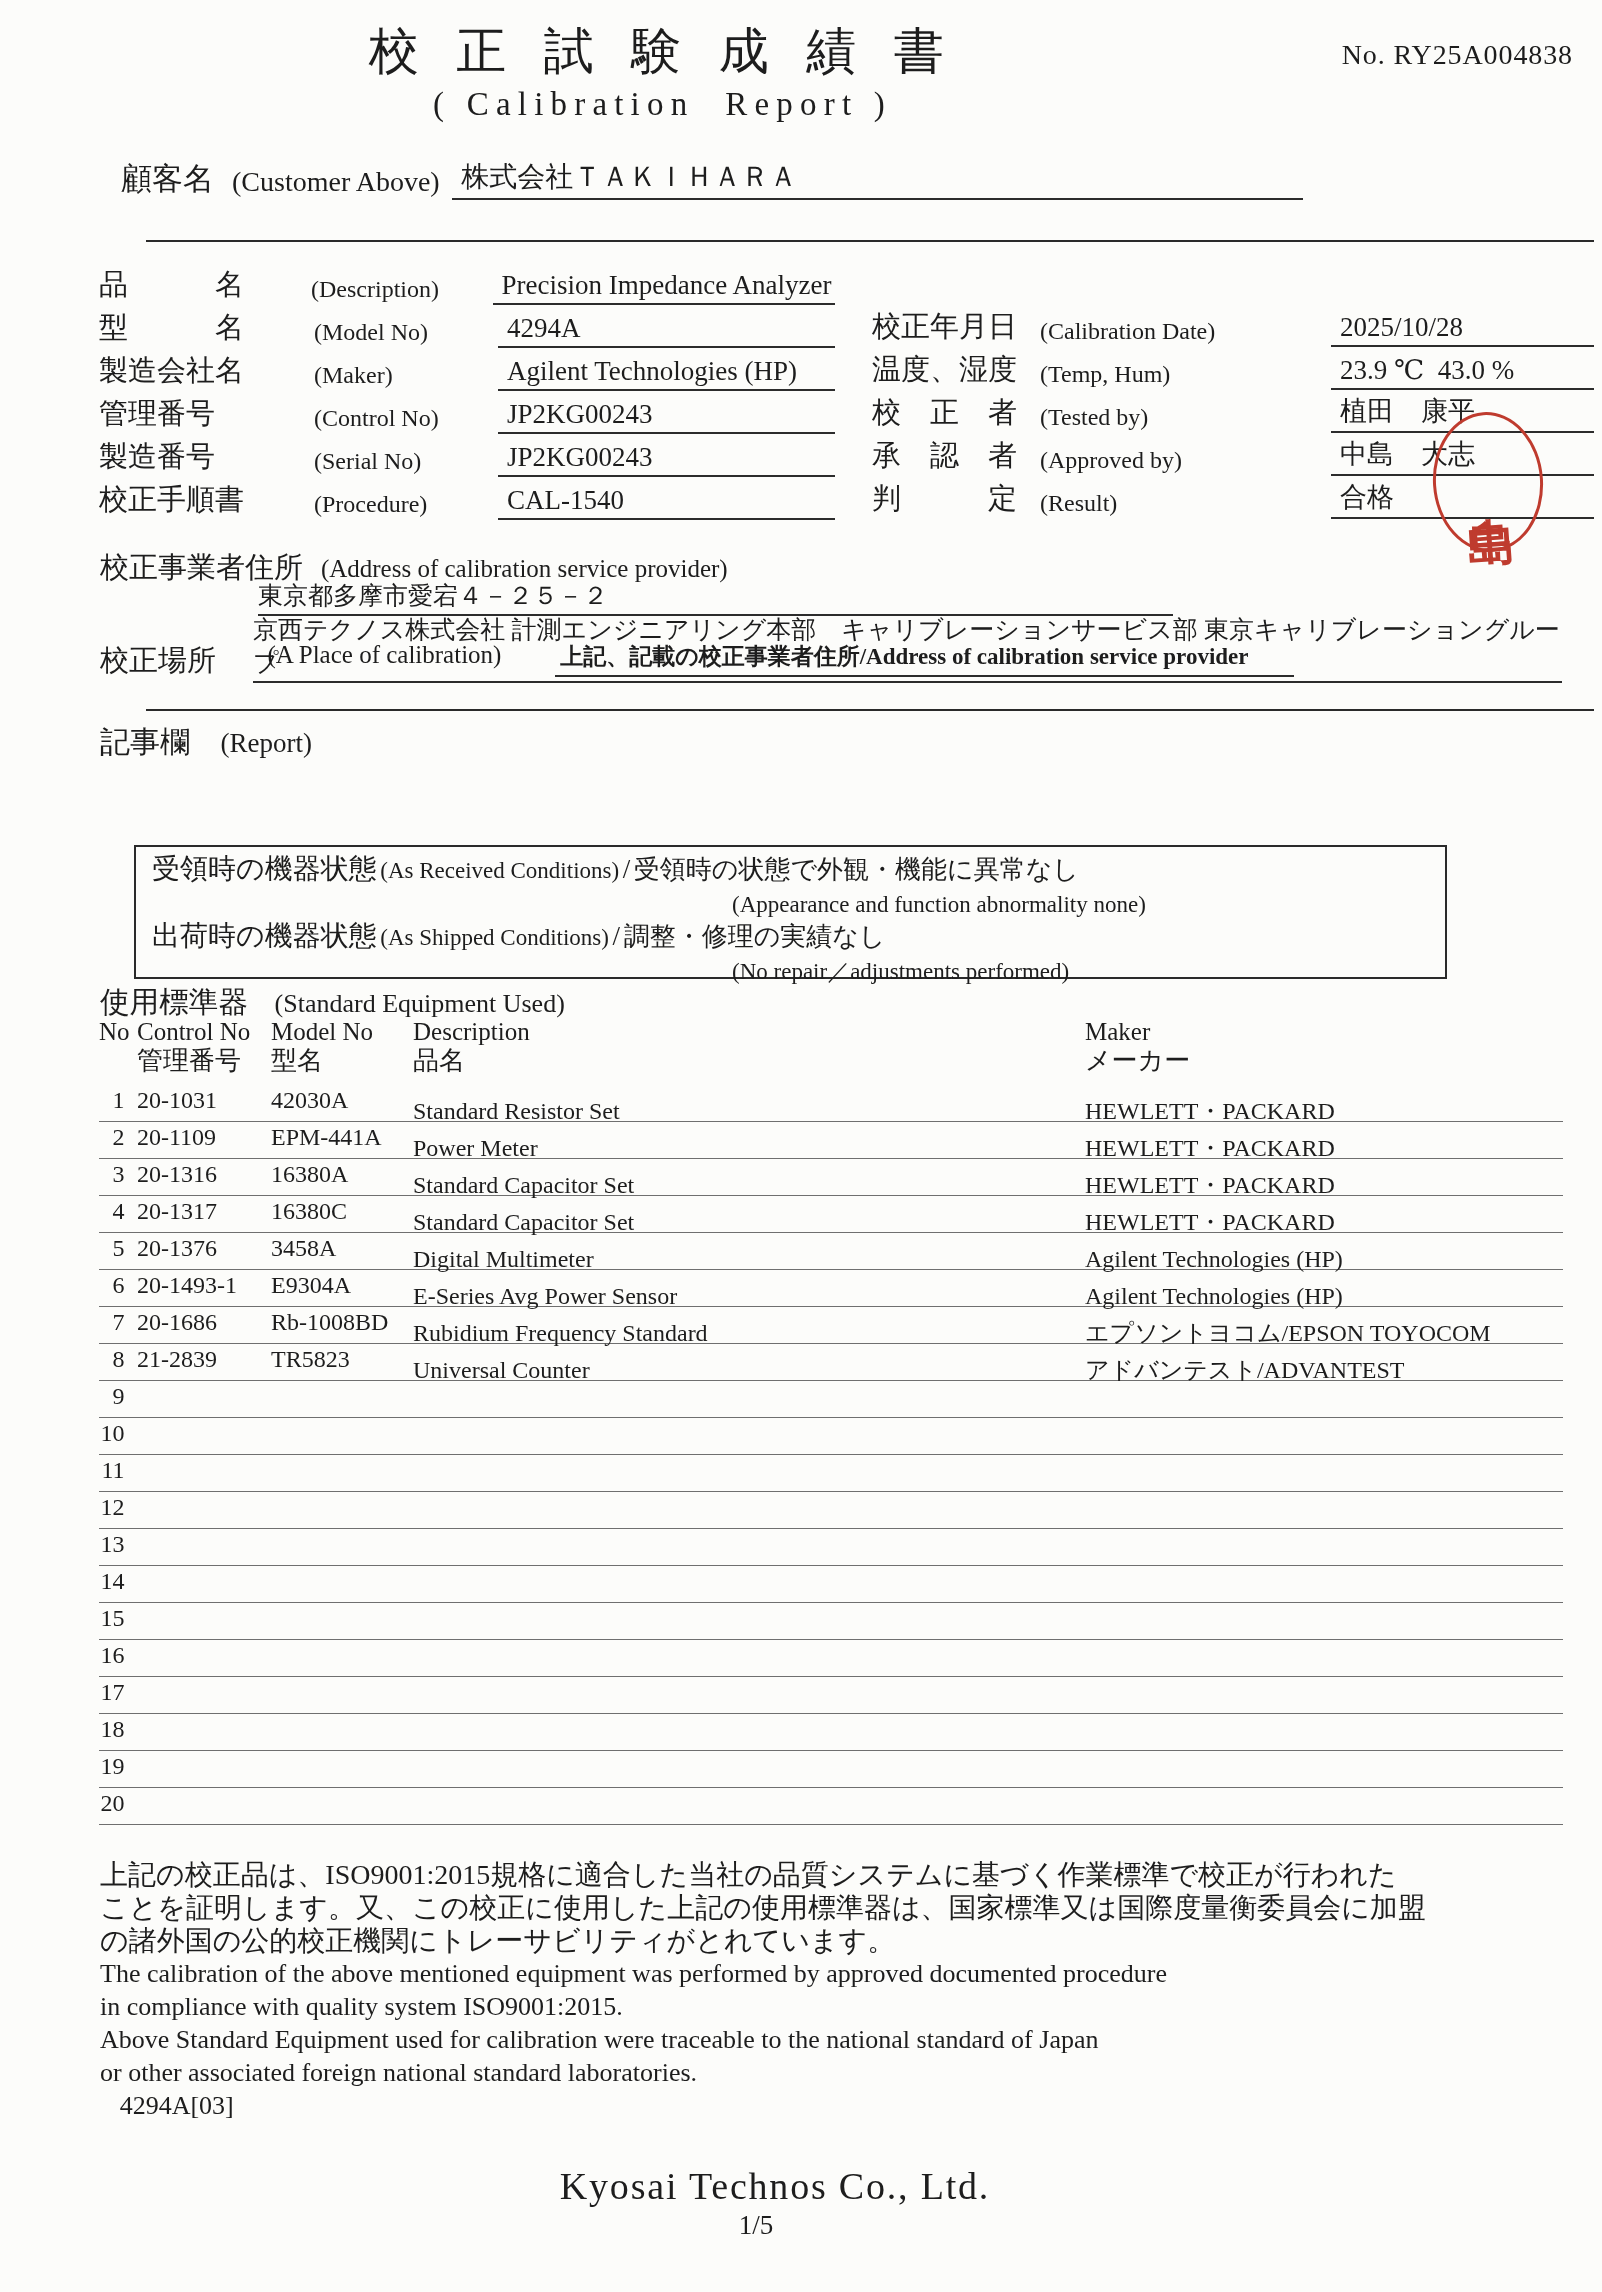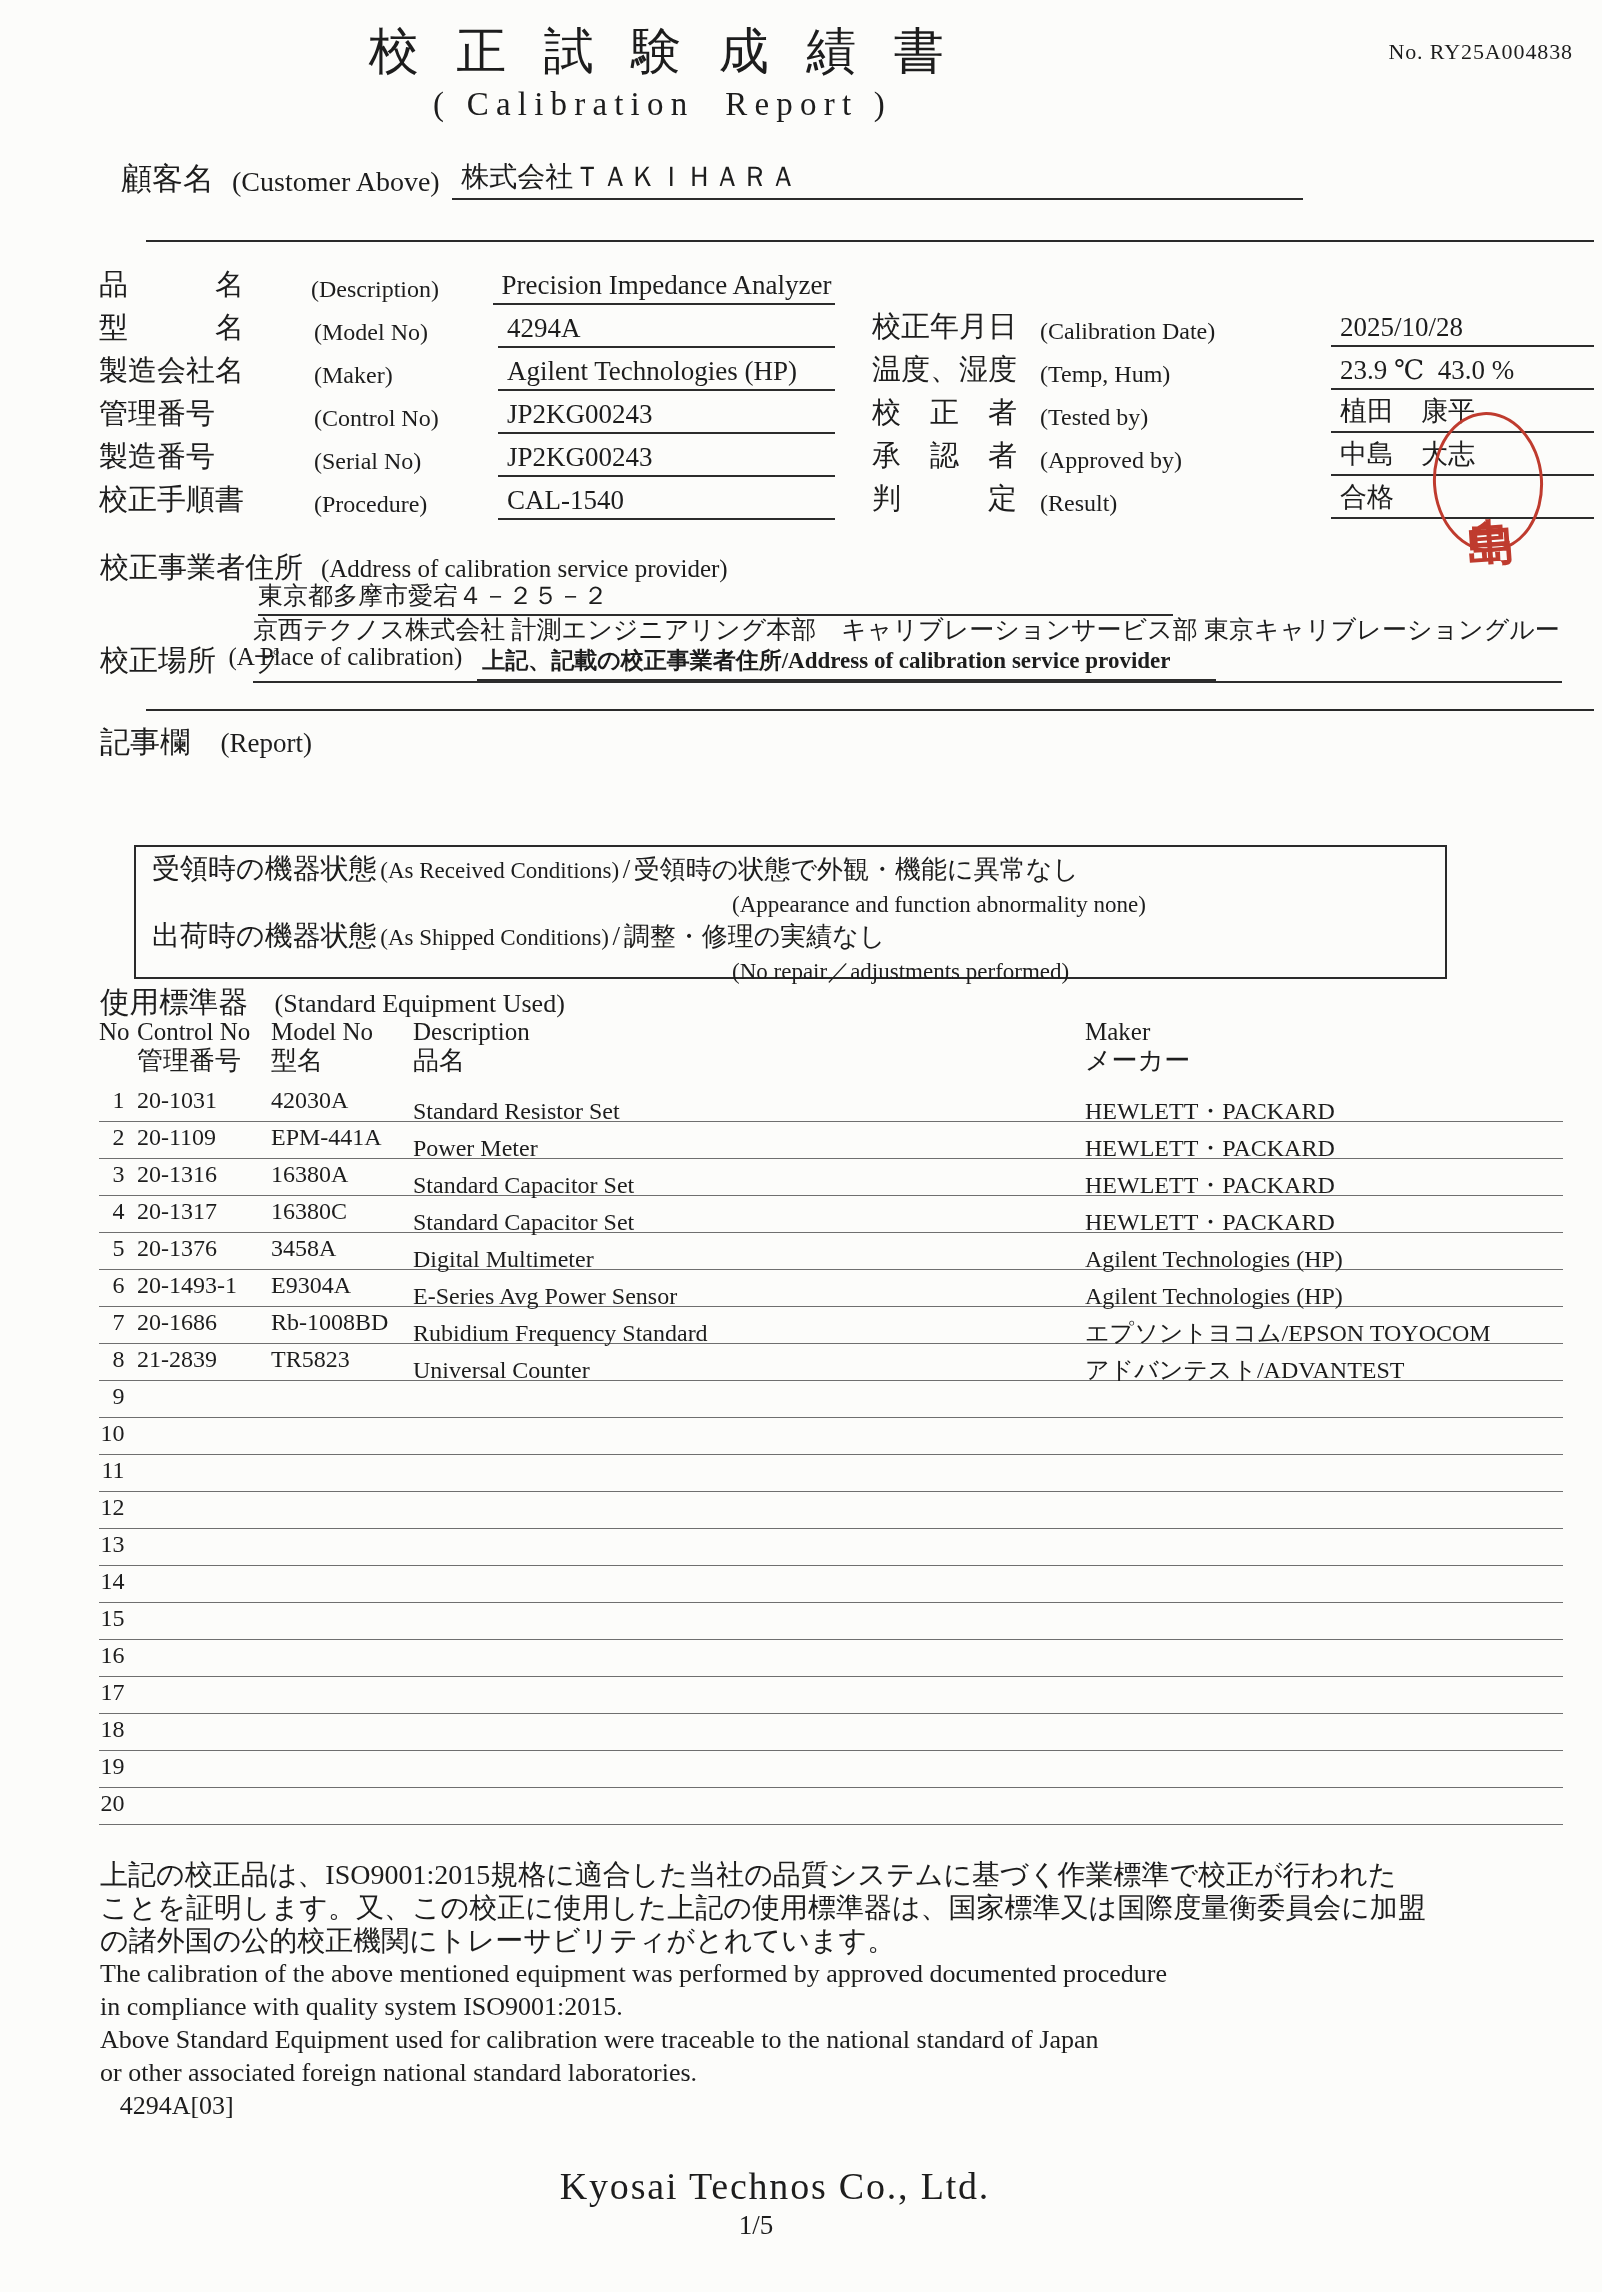--- a/index.html
+++ b/index.html
@@ -4,21 +4,21 @@
 <style>
   html,body { margin:0; padding:0; background:#9a9a9a; }
   .page {
     position:relative; width:1602px; height:2293px; margin:0 auto;
     background:#fcfcfa; color:#1d1d1d; overflow:hidden;
     font-family:"Liberation Serif","DejaVu Serif",serif;
   }
   .u { border-bottom:2.2px solid #2c2c2c; }
 
   
-  #doc-no { position:absolute; top:39px; right:29px; font-size:22px; letter-spacing:0.9px; }
+  #doc-no { position:absolute; top:39px; right:29px; font-size:28px; letter-spacing:0.9px; }
   #title  { position:absolute; top:18px; left:0; width:1325px; text-align:center;
             font-size:50px; letter-spacing:12.5px; white-space:pre; }
   #subtitle { position:absolute; top:86px; left:0; width:1325px; text-align:center;
             font-size:33px; letter-spacing:7.2px; white-space:pre; }
 
   
   #customer { position:absolute; left:121px; top:150px; width:1182px;
               display:flex; align-items:flex-end; height:50px; }
   .c-jp { font-size:31px; margin-right:18px; white-space:pre; }
   .c-en { font-size:28px; margin-right:12.5px; white-space:pre; padding-bottom:1.8px; }
@@ -50,21 +50,21 @@
                letter-spacing:1.8px; font-weight:bold; }
 
   
   #addr-label { position:absolute; left:100px; top:548px; }
   #addr-label .lbl-jp { font-size:29px; margin-right:14.3px; }
   #addr-label .lbl-en { font-size:25px; }
   #addr-line1 { position:absolute; left:258px; top:579px; width:915px;
                 font-size:25px; padding-bottom:1.8px; }
   #addr-line2 { position:absolute; left:253px; top:613px; width:1309px;
                 font-size:25px; padding-bottom:1.8px; }
-  #place-row { position:absolute; left:100px; top:641px; display:flex; align-items:flex-end; }
+  #place-row { position:absolute; left:100px; top:641px; display:flex; align-items:flex-start;gap:39px; }
   #place-row .lbl-jp { font-size:29px; margin-right:12.5px; }
   #place-row .lbl-en { font-size:25px; margin-right:14.3px; padding-bottom:10px; }
   #place-row .plc-val { font-size:23px; padding:0 45px 2.7px 5.4px;font-weight:bold; }
 
   
   #report-label { position:absolute; left:100px; top:722px; }
   #report-label .lbl-jp { font-size:30px; margin-right:27px; }
   #report-label .lbl-en { font-size:27px; }
 
   

